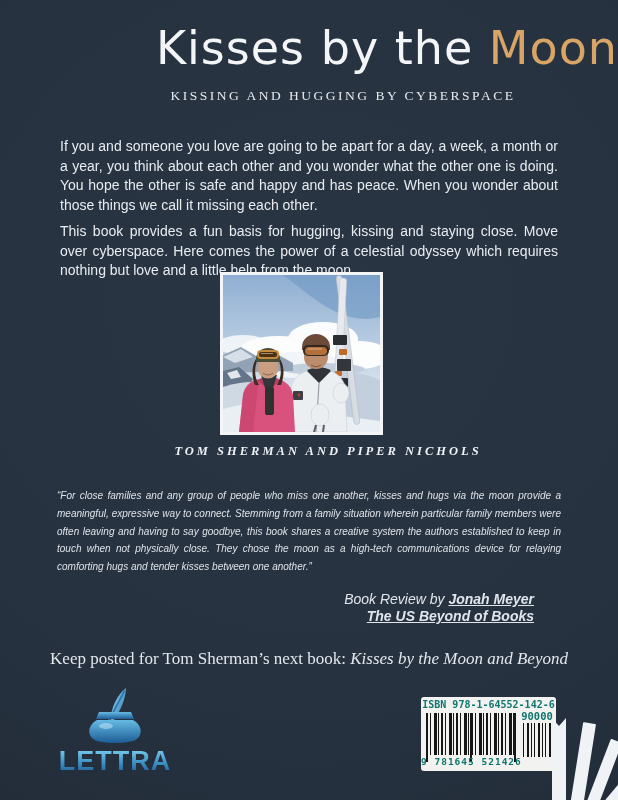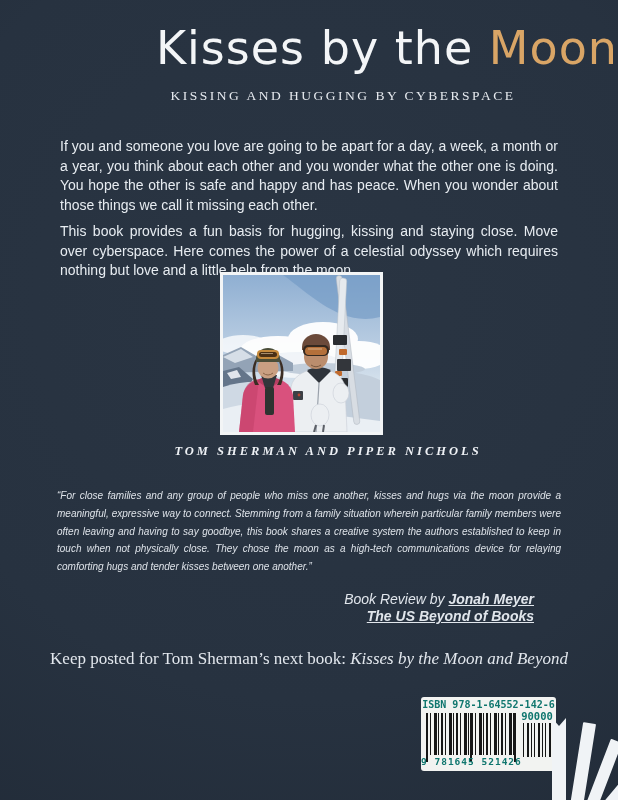--- a/index.html
+++ b/index.html
@@ -156,20 +156,40 @@
   <p class="abs quote">“For close families and any group of people who miss one another, kisses and hugs via the moon provide a meaningful, expressive way to connect. Stemming from a family situation wherein particular family members were often leaving and having to say goodbye, this book shares a creative system the authors established to keep in touch when not physically close. They chose the moon as a high-tech communications device for relaying comforting hugs and tender kisses between one another.”</p>
   <div class="abs byline">
     <div><span>Book Review by </span><b>Jonah Meyer</b></div>
     <div><b>The US Beyond of Books</b></div>
   </div>
 
   <div class="abs nextbook">
     <span>Keep posted for Tom Sherman’s next book: </span><span class="it">Kisses by the Moon and Beyond</span>
   </div>
 
+  <div class="abs logo">
+    <svg width="130" height="58" viewBox="0 0 130 58">
+      <defs>
+        <linearGradient id="pot" x1="0" y1="0" x2="0" y2="1">
+          <stop offset="0" stop-color="#66bbe4"></stop>
+          <stop offset="1" stop-color="#1d5c95"></stop>
+        </linearGradient>
+        <linearGradient id="fea" x1="0" y1="0" x2="1" y2="1">
+          <stop offset="0" stop-color="#8ed4f2"></stop>
+          <stop offset="1" stop-color="#2e77ad"></stop>
+        </linearGradient>
+      </defs>
+      <path d="M76,2 C68,8 62,20 61,30 C60,36 62,38 64,34 C70,26 76,12 76,2 Z" fill="url(#fea)"></path>
+      <line x1="75" y1="4" x2="58" y2="36" stroke="#2e77ad" stroke-width="1.6"></line>
+      <path d="M49,26 L81,26 L84,33 L46,33 Z" fill="url(#pot)"></path>
+      <path d="M47,34 C40,38 38,44 40,49 C42,55 51,57 65,57 C79,57 88,55 90,49 C92,44 90,38 83,34 Z" fill="url(#pot)"></path>
+      <ellipse cx="56" cy="40" rx="7" ry="3" fill="#bfe6f7" opacity="0.55"></ellipse>
+    </svg>
+    <div class="logo-text">LETTRA</div>
+  </div>
 
   <div class="abs barcode">
     <div class="bc-isbn">ISBN 978-1-64552-142-6</div>
     <div class="bc-price">90000</div>
     <div class="bars-main"></div>
     <div class="guard g1"></div>
     <div class="guard g2"></div>
     <div class="guard g3"></div>
     <div class="bars-supp"></div>
     <div class="bc-digits">9 781645 521426</div>

